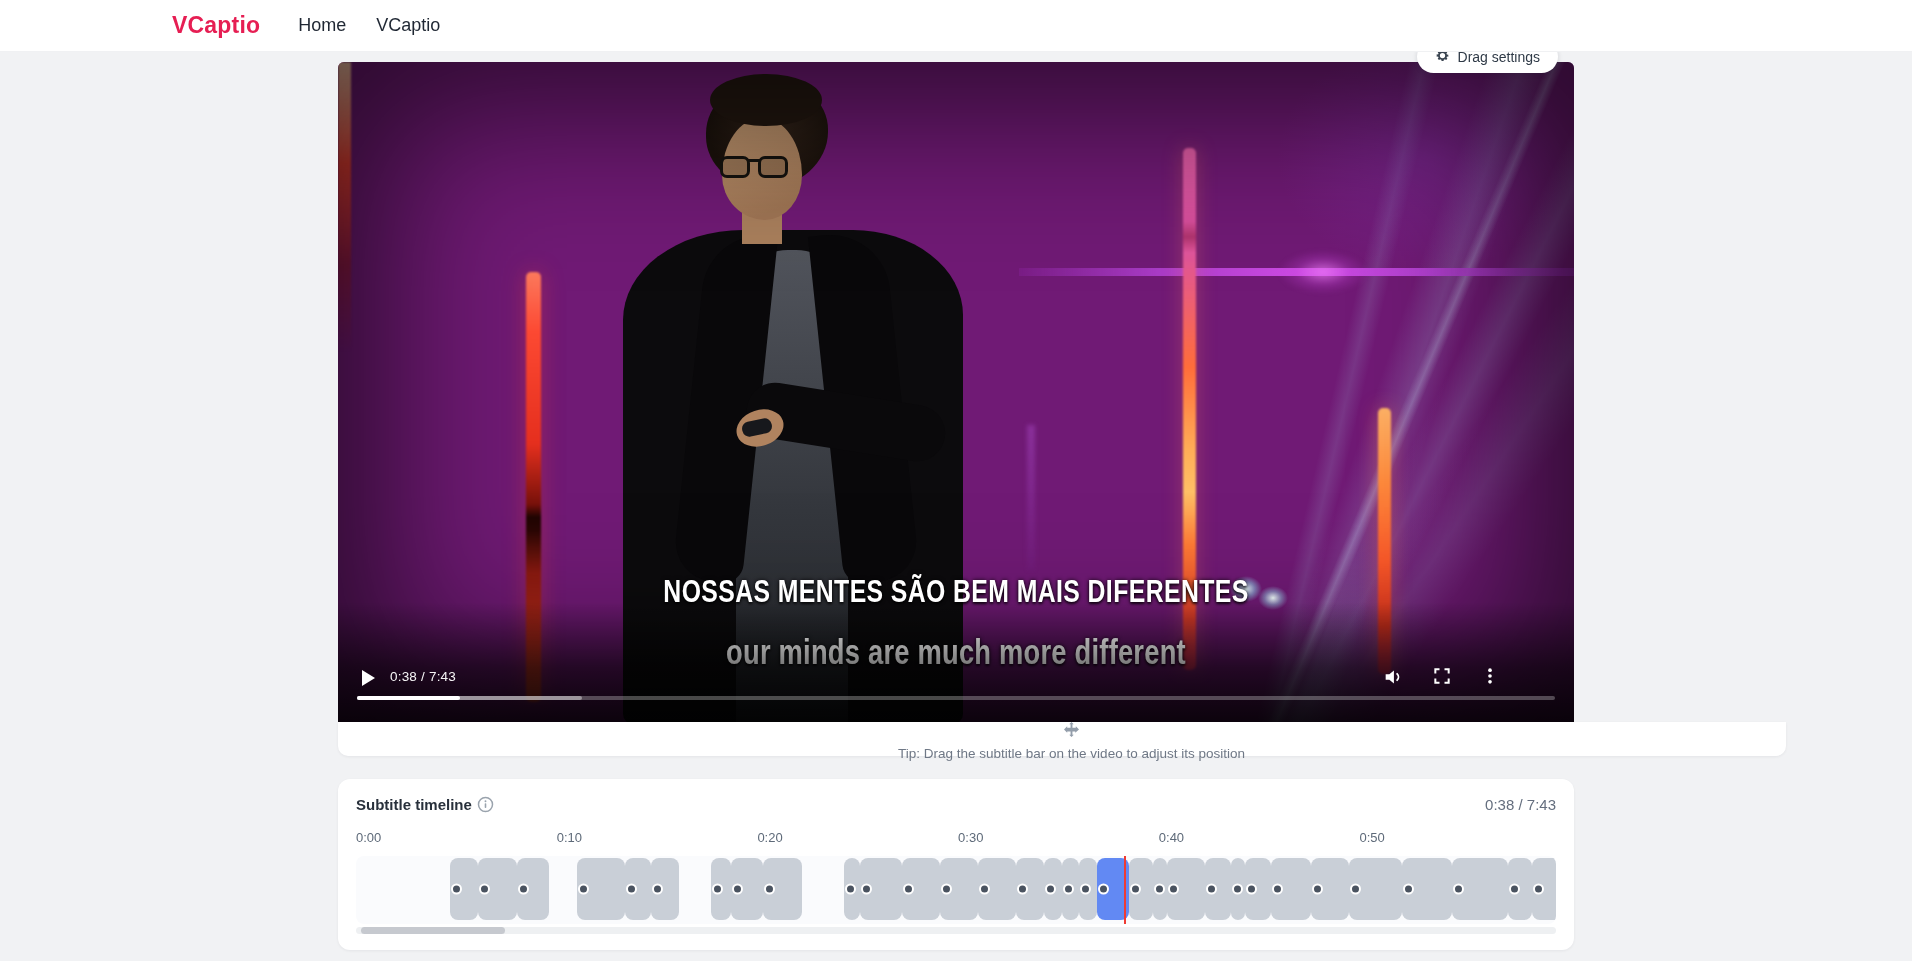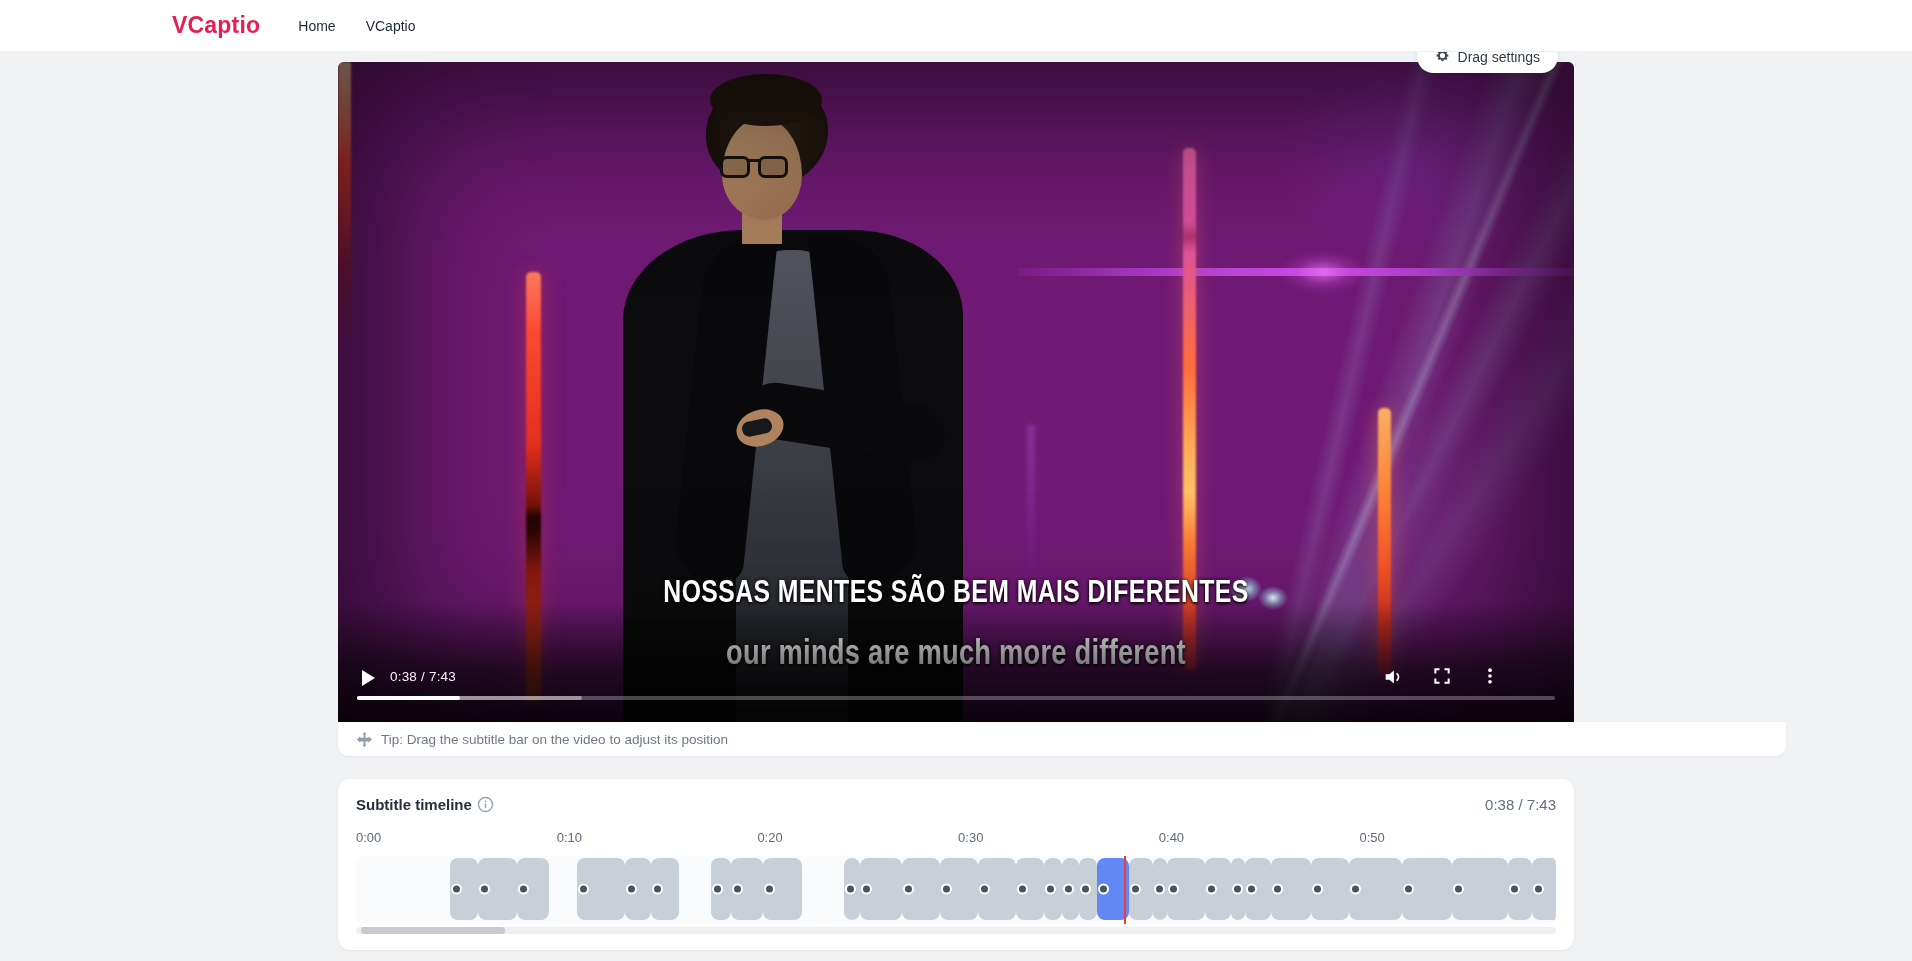--- a/index.html
+++ b/index.html
@@ -5,21 +5,21 @@
   * { margin:0; padding:0; box-sizing:border-box; }
   html,body { width:1912px; height:961px; overflow:hidden; background:#f1f2f4;
               font-family:"Liberation Sans", sans-serif; }
 
   
   .navbar { position:fixed; top:0; left:0; width:1912px; height:52px; background:#ffffff;
             display:flex; align-items:center; z-index:50; border-bottom:1px solid #f0f1f3; }
   .nav-left { display:flex; align-items:center; margin-left:172px; }
   .logo { font-size:23px; font-weight:800; color:#e61e53; letter-spacing:.2px; cursor:pointer; }
   .nav-links { display:flex; gap:30px; margin-left:38px; }
-  .nav-link { font-size:14px; font-weight:500; color:#1f2733; cursor:pointer; }
+  .nav-link { font-size:18px; font-weight:500; color:#1f2733; cursor:pointer; }
   .nav-right { display:flex; align-items:center; margin-left:auto; margin-right:231px; gap:46px; }
   .nav-item { display:flex; align-items:center; gap:8px; font-size:15px; color:#26303c; cursor:pointer; }
   .avatar { width:40px; height:40px; border-radius:50%; background:#e61e53; color:#fff;
             display:flex; align-items:center; justify-content:center; font-size:15px; font-weight:600;
             margin-left:-8px; cursor:pointer; }
   .icon-stroke { stroke:#323c48; fill:none; stroke-width:1.5; stroke-linecap:round; stroke-linejoin:round; }
 
   
   .main { position:relative; width:1236px; margin:0 auto; top:40px; z-index:1; }
 
@@ -102,21 +102,21 @@
   .time-text { position:absolute; left:52px; top:7px; font-size:13.5px; color:rgba(255,255,255,.96); letter-spacing:.2px; }
   .ctl-icon { position:absolute; top:4px; width:24px; height:24px; cursor:pointer; }
   .seek { position:absolute; left:19px; right:19px; top:34px; height:4px; border-radius:2px;
     background:rgba(255,255,255,.28); cursor:pointer; }
   .seek-buffer { position:absolute; left:0; top:0; height:4px; border-radius:2px; background:rgba(255,255,255,.42); }
   .seek-played { position:absolute; left:0; top:0; height:4px; border-radius:2px; background:#ffffff; }
 
   
   .tip-bar { position:absolute; top:682px; left:0; width:1448px; height:34px; background:#fff;
              border-radius:0 0 10px 10px; display:flex; align-items:center; padding-left:19px; gap:9px;
-             box-shadow:0 1px 3px rgba(16,24,40,.06); }
+             box-shadow:0 1px 3px rgba(16,24,40,.06);flex-direction:column; }
   .tip-text { font-size:13.5px; color:#6f7886; }
 
   
   .timeline-card { position:absolute; top:739px; left:0; width:1236px; height:171px; background:#fff;
                    border-radius:12px; box-shadow:0 1px 3px rgba(16,24,40,.06); }
   .tl-title { position:absolute; left:18px; top:17px; font-size:15px; font-weight:700; color:#28303b; }
   .tl-info { position:absolute; left:139px; top:17px; cursor:pointer; }
   .tl-time { position:absolute; right:18px; top:17px; font-size:15px; color:#646e7e; }
   .ruler { position:absolute; left:18px; top:51px; right:18px; height:18px; }
   .ruler-label { position:absolute; top:0; font-size:13px; color:#5e6a79; }

